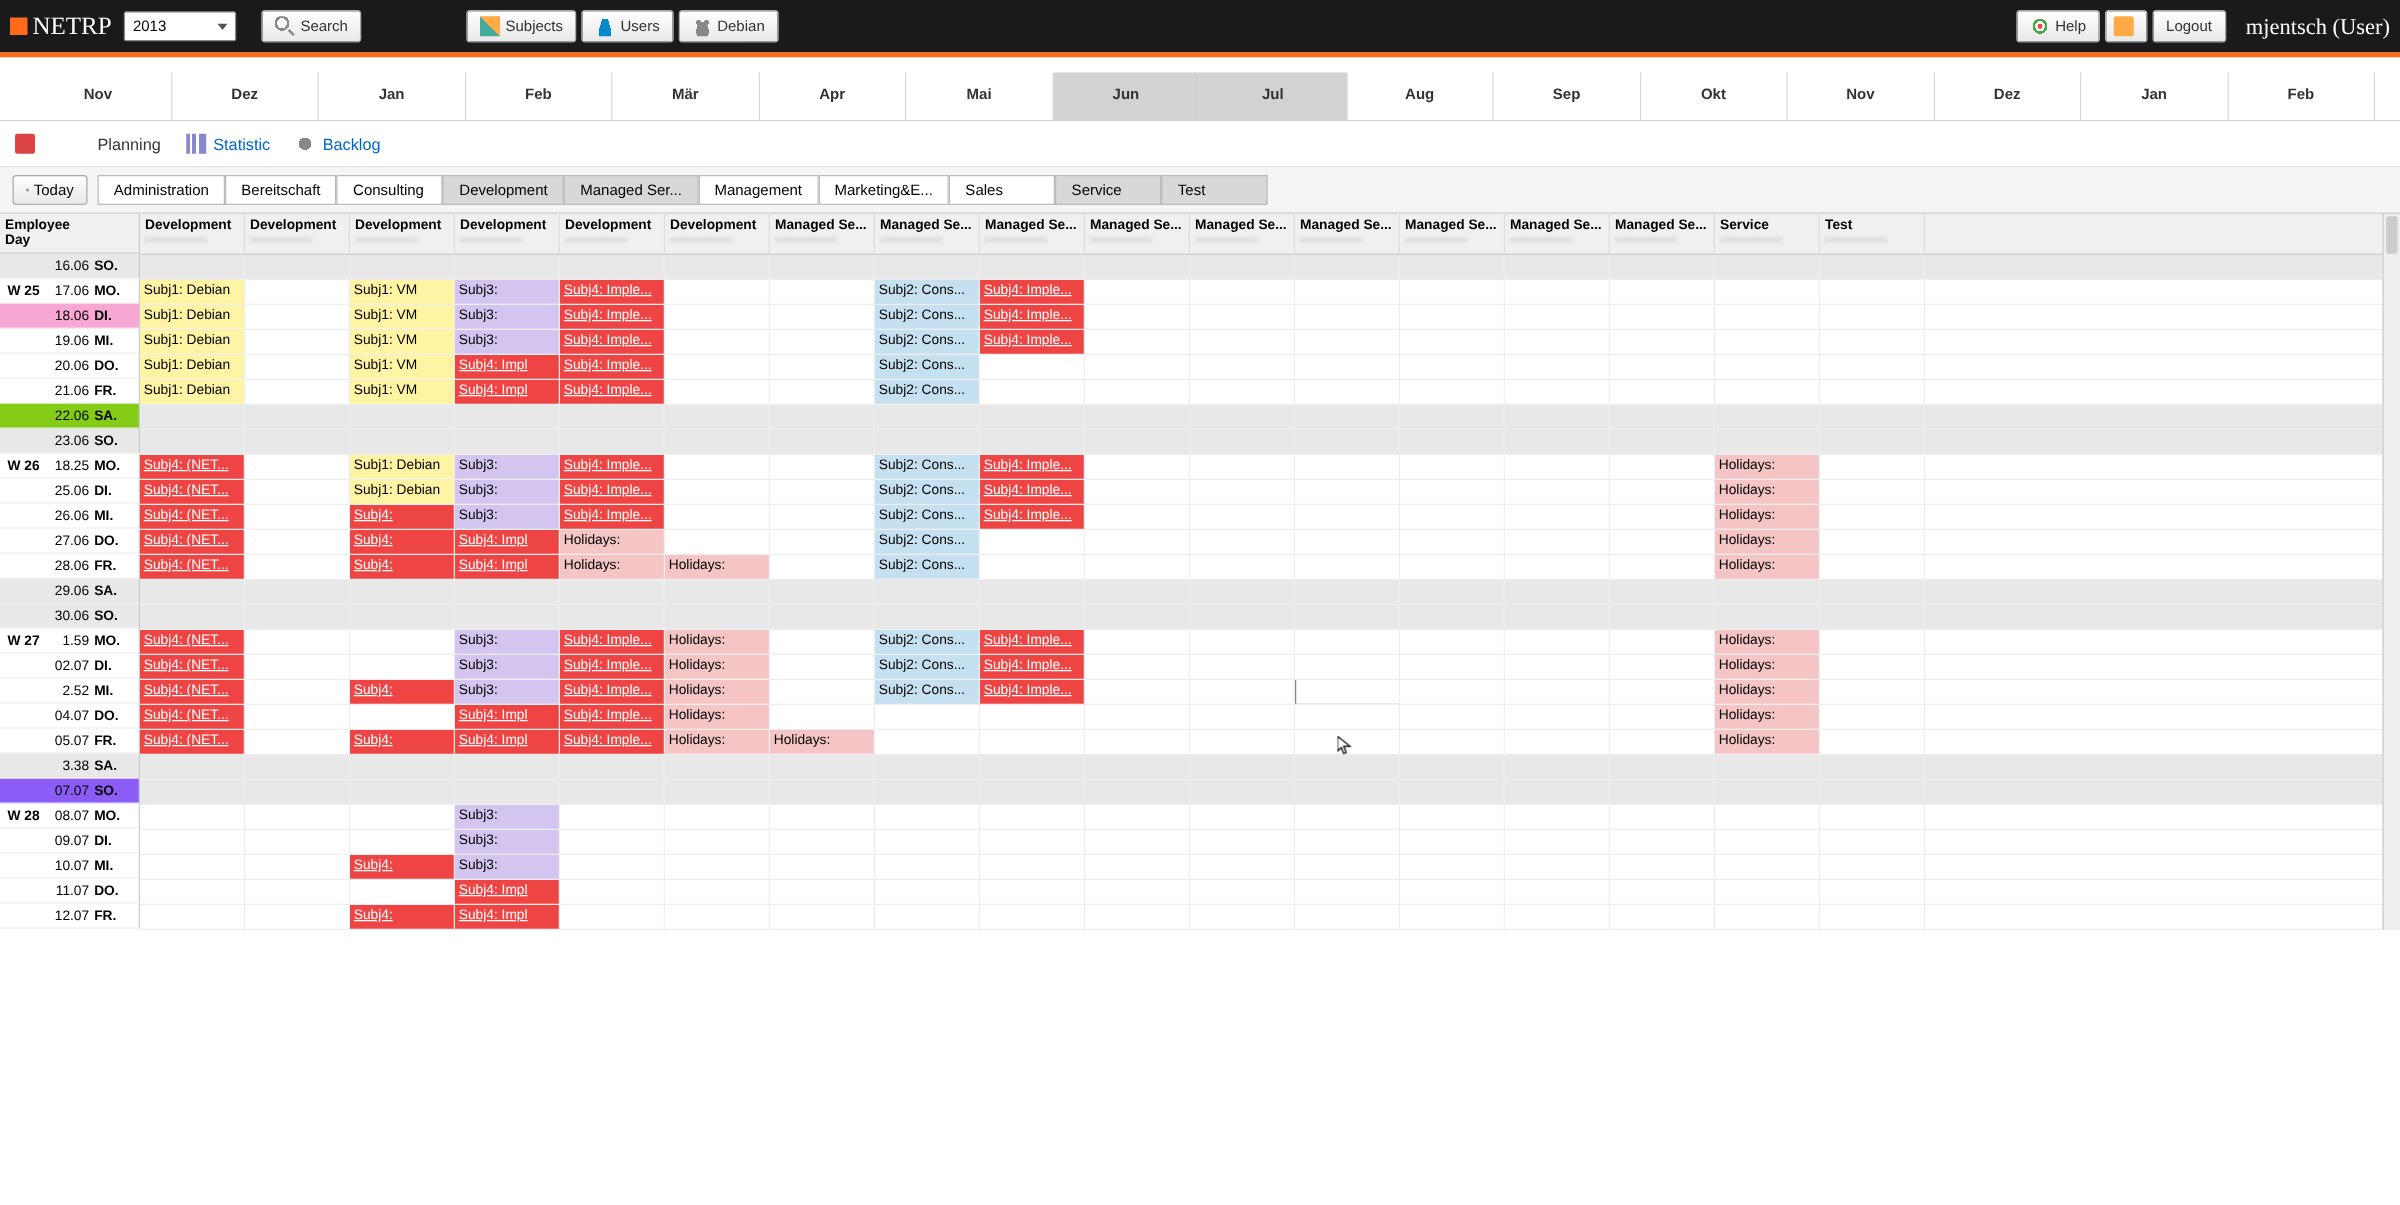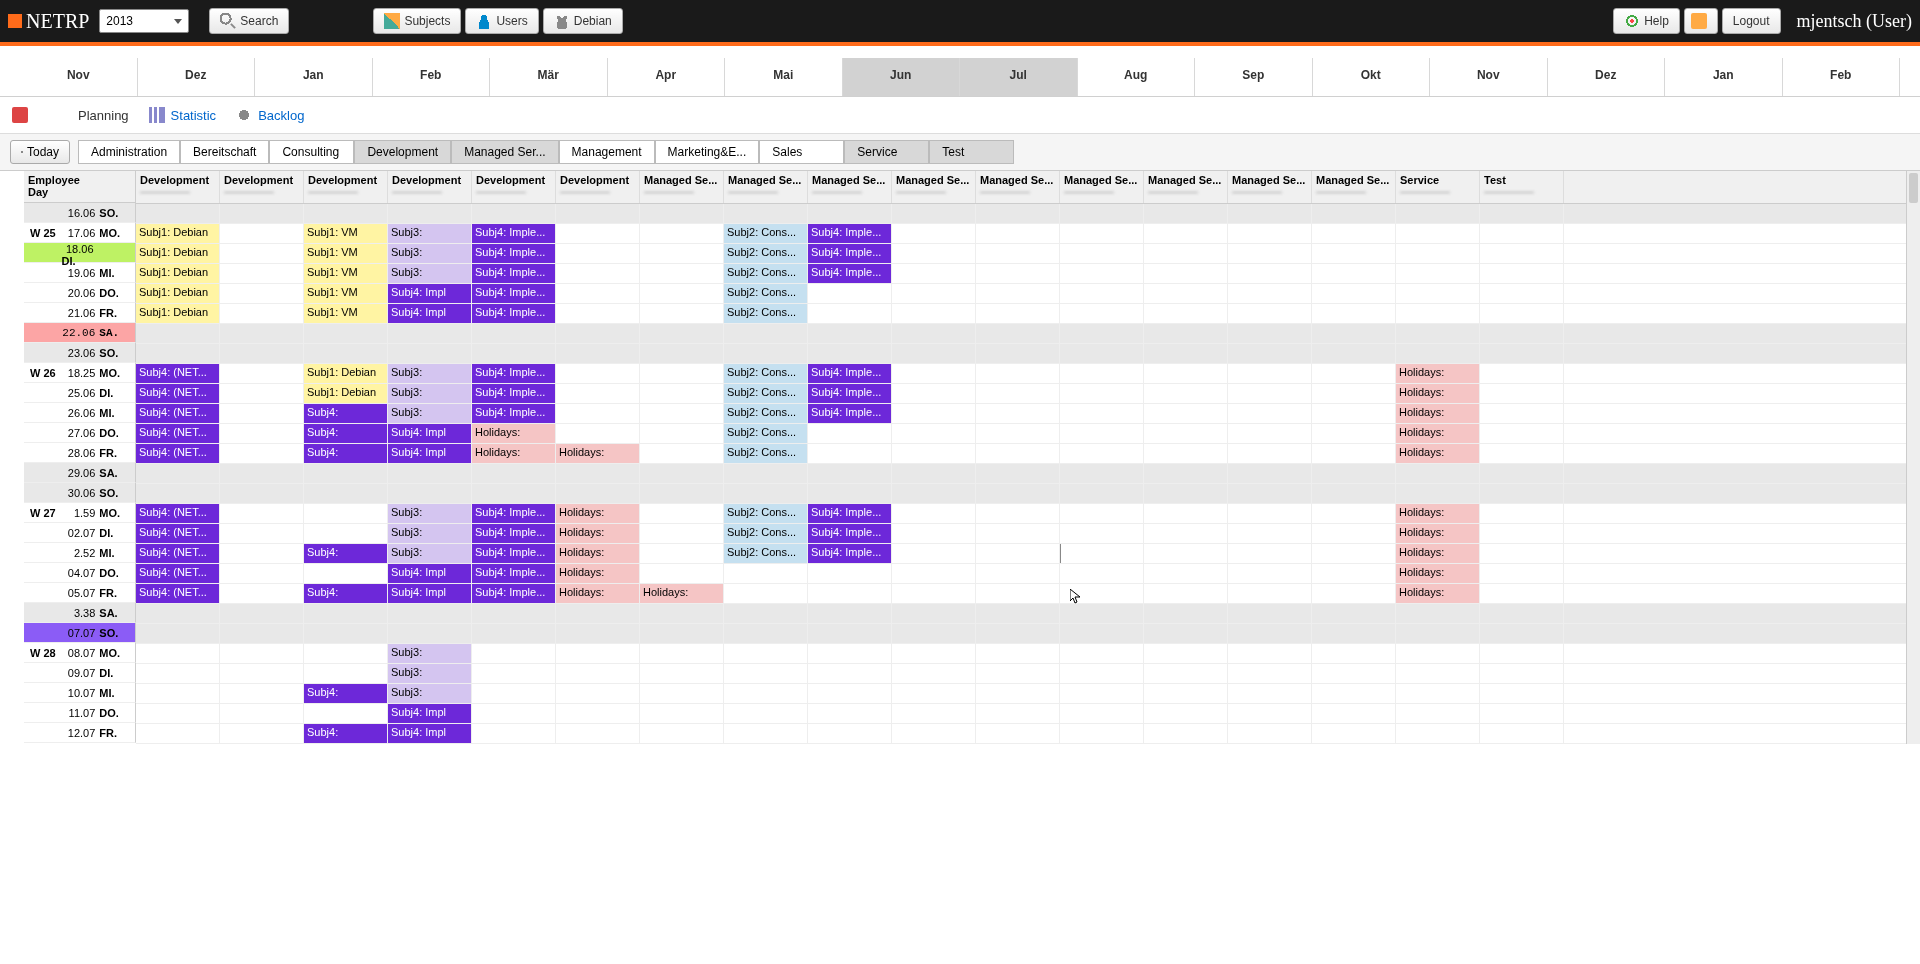--- a/index.html
+++ b/index.html
@@ -27,40 +27,40 @@
 .tab.active { color: #333; font-weight: normal;}
 .tab .ic { width: 16px; height: 16px; }
 
 
 .filter-row { display: flex; align-items: center; padding: 6px 10px; gap: 0; background:#f5f5f5; border-bottom:1px solid #ccc;}
 .today-btn { background: linear-gradient(#fff,#e8e8e8); border: 1px solid #aaa; padding: 4px 10px; margin-right: 8px; border-radius:3px; display:flex; align-items:center; gap:4px; cursor:pointer;}
 .dept-tab { border: 1px solid #bbb; padding: 4px 12px; background: #fff; font-size: 12px; min-width: 85px; text-align:left; cursor:pointer; white-space:nowrap; overflow:hidden;}
 .dept-tab.sel { background: #d8d8d8; }
 
 
-.grid { display: flex; font-size: 11px; padding-left: 24px; }
+.grid { display: flex; font-size: 11px; }
 .day-col { width: 112px; flex-shrink: 0; }
 .grid-body { flex: 1; overflow: hidden; position:relative;}
 .hdr-row { display: flex; background: #f0f0f0; border-bottom: 1px solid #ccc; }
 .hdr-cell { border-right: 1px solid #ddd; padding: 3px 4px; font-weight: bold; height: 32px; overflow:hidden;}
 .hdr-sub { color:#888; font-weight:normal; font-size:10px; filter:blur(1.5px);}
 
 .day-hdr { width: 112px; padding: 3px 4px; font-weight: bold; background:#f0f0f0; border-right:1px solid #ccc; border-bottom:1px solid #ccc; height:32px;}
 
 
 .row { display: flex; height: 20px; border-bottom: 1px solid #eee; }
 .row.wk { background: #e8e8e8; }
 .day-label { width: 112px; flex-shrink: 0; border-right: 1px solid #ccc; display: flex; align-items: center; font-size: 11px; padding-right:4px;}
 .wk-no { width: 36px; text-align: right; font-weight: bold; padding-right: 4px;}
 .date { width: 40px; text-align: right; padding-right: 4px;}
 .dow { width: 32px; font-weight: bold;}
 .cell { border-right: 1px solid #eee; height: 100%; overflow:hidden; white-space:nowrap; padding:2px 3px; font-size:11px; position:relative;}
 
 .ev-yellow { background: #fff4a3; }
-.ev-blue { background: #6d28d9; color: #fff; }
+.ev-blue { background: #ef4444; color: #fff; text-decoration: underline; }
 .ev-purple { background: #d4c5f0; }
 .ev-lblue { background: #c5e0f0; }
 .ev-pink { background: #f5c5c5; }
 
 .sel-box { position:absolute; border:1px solid #888; background:#fff; pointer-events:none;}
 
 .cursor { position:fixed; width:16px; height:16px; pointer-events:none; z-index:1000;}
 
 .scroll-r { position:absolute; right:0; top:0; bottom:0; width:14px; background:#eee; border-left:1px solid #ccc;}
 .scroll-r .thumb{position:absolute; left:2px; right:2px; top:2px; height:30px; background:#ccc; border-radius:2px;}
@@ -183,41 +183,41 @@
         <div class="day-label wk" style="height: 20px; background: rgb(232, 232, 232); border-bottom: 1px solid rgb(238, 238, 238);">
           <span class="wk-no"></span>
           <span class="date">16.06</span>
           <span class="dow">SO.</span>
         </div>
         <div class="day-label" style="height: 20px; background: rgb(255, 255, 255); border-bottom: 1px solid rgb(238, 238, 238);">
           <span class="wk-no">W 25</span>
           <span class="date">17.06</span>
           <span class="dow">MO.</span>
         </div>
-        <div class="day-label" style="height: 20px; background: #bef264; border-bottom: 1px solid rgb(238, 238, 238); flex-direction: column;">
+        <div class="day-label" style="height: 20px; background: #f9a8d4; border-bottom: 1px solid rgb(238, 238, 238);">
           <span class="wk-no"></span>
           <span class="date">18.06</span>
           <span class="dow">DI.</span>
         </div>
         <div class="day-label" style="height: 20px; background: rgb(255, 255, 255); border-bottom: 1px solid rgb(238, 238, 238);">
           <span class="wk-no"></span>
           <span class="date">19.06</span>
           <span class="dow">MI.</span>
         </div>
         <div class="day-label" style="height: 20px; background: rgb(255, 255, 255); border-bottom: 1px solid rgb(238, 238, 238);">
           <span class="wk-no"></span>
           <span class="date">20.06</span>
           <span class="dow">DO.</span>
         </div>
         <div class="day-label" style="height: 20px; background: rgb(255, 255, 255); border-bottom: 1px solid rgb(238, 238, 238);">
           <span class="wk-no"></span>
           <span class="date">21.06</span>
           <span class="dow">FR.</span>
         </div>
-        <div class="day-label wk" style="height: 20px; background: #fca5a5; border-bottom: 1px solid rgb(238, 238, 238); font-family: Liberation Mono, monospace;">
+        <div class="day-label wk" style="height: 20px; background: #84cc16; border-bottom: 1px solid rgb(238, 238, 238);">
           <span class="wk-no"></span>
           <span class="date">22.06</span>
           <span class="dow">SA.</span>
         </div>
         <div class="day-label wk" style="height: 20px; background: rgb(232, 232, 232); border-bottom: 1px solid rgb(238, 238, 238);">
           <span class="wk-no"></span>
           <span class="date">23.06</span>
           <span class="dow">SO.</span>
         </div>
         <div class="day-label" style="height: 20px; background: rgb(255, 255, 255); border-bottom: 1px solid rgb(238, 238, 238);">

